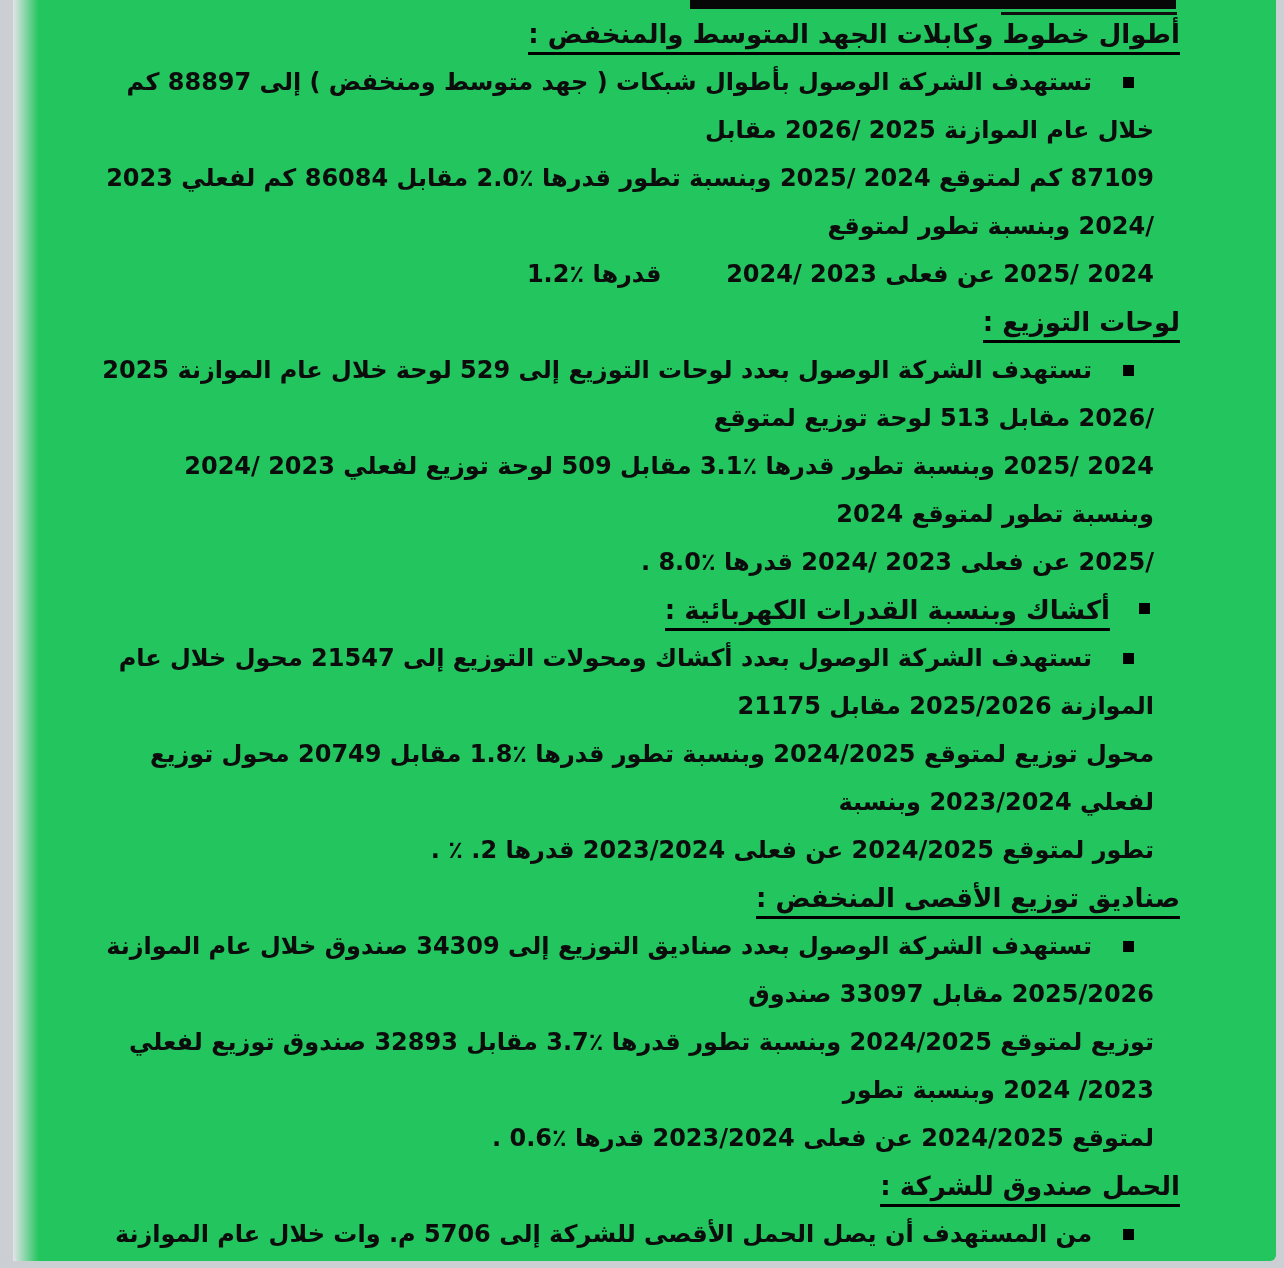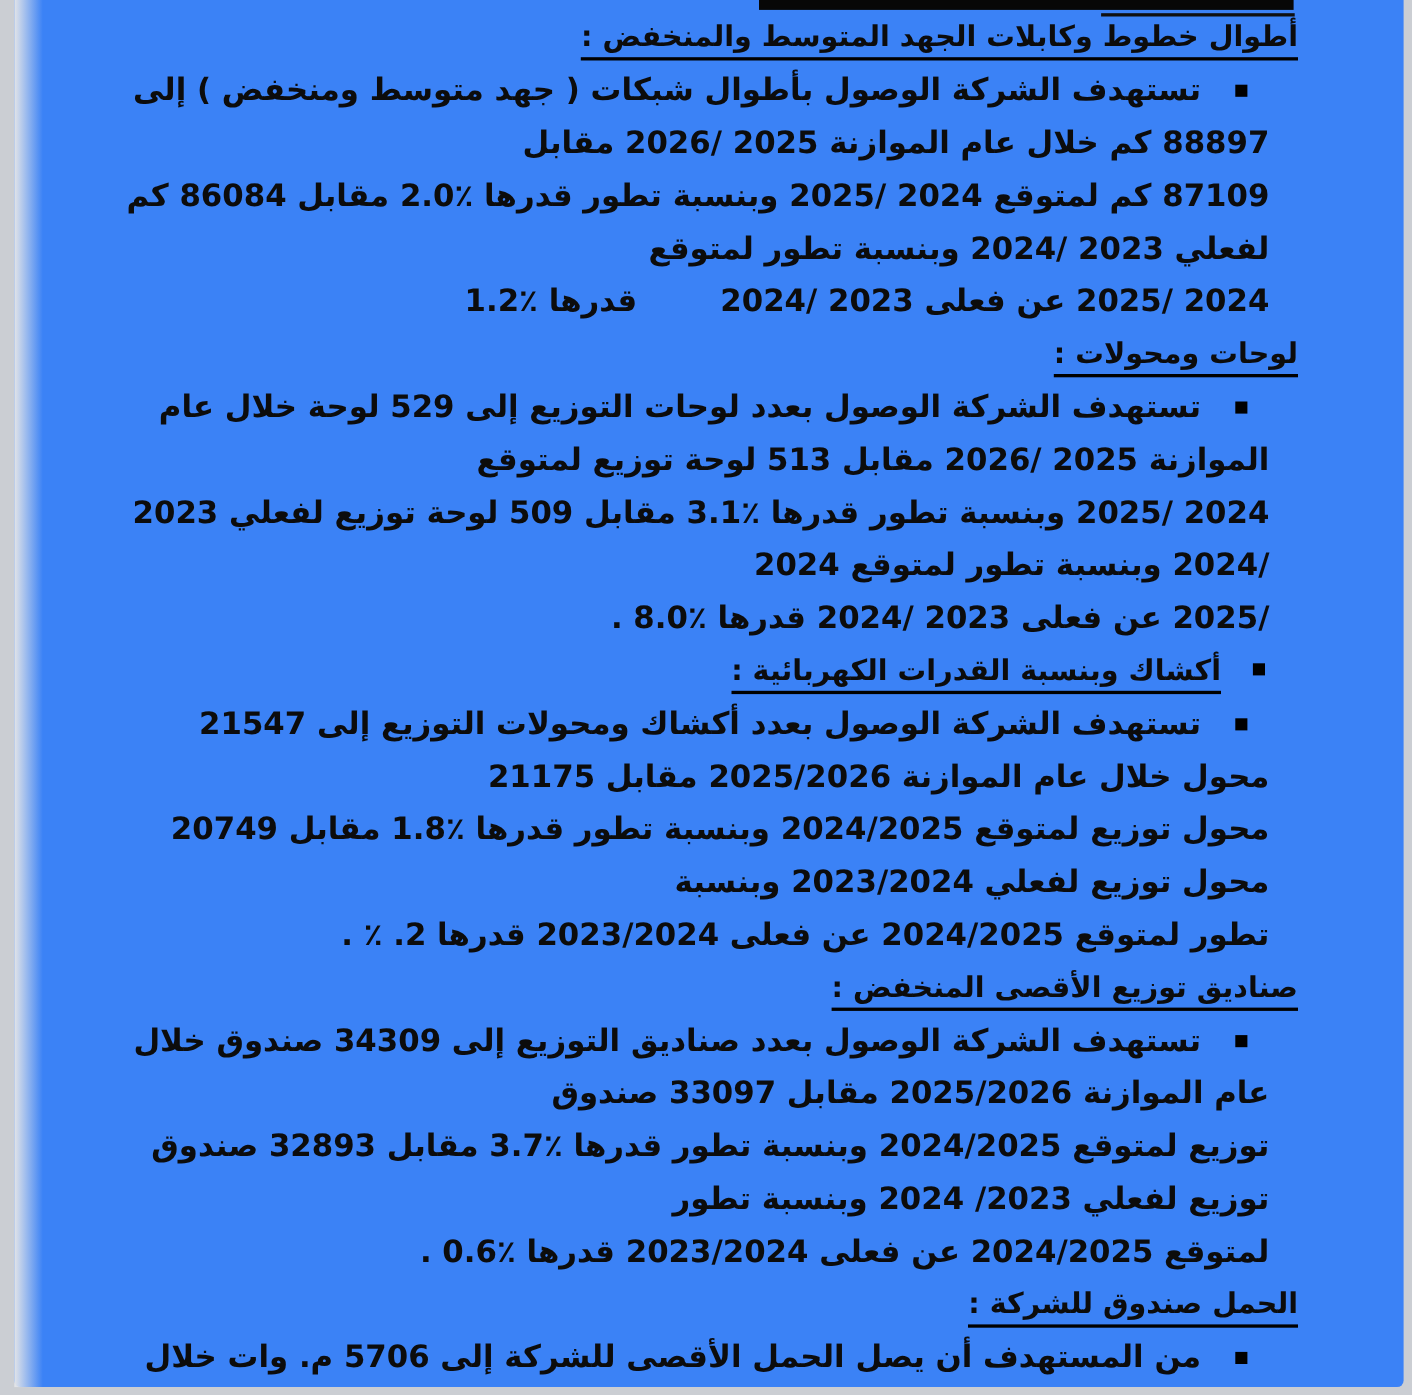--- a/index.html
+++ b/index.html
@@ -5,21 +5,21 @@
   html, body {
     margin: 0; padding: 0;
     width: 1284px; height: 1268px;
     background: #cbced3;
     overflow: hidden;
   }
   .page {
     position: absolute;
     left: 13px; top: 0;
     width: 1263px; height: 1261px;
-    background: #3b82f6;
+    background: #22c55e;
     border-radius: 0 0 6px 6px;
   }
   .page::before {
     content: "";
     position: absolute; left: 0; top: 0; bottom: 0; width: 26px;
     background: linear-gradient(to right, #e2e4e8, rgba(255,255,255,0));
     pointer-events: none;
   }
   .cutbar {
     position: absolute;
@@ -54,21 +54,21 @@
     padding-bottom: 3px;
   }
   .h-bulleted {
     position: relative;
     margin-right: 14px;
     text-indent: 56px;
   }
   .bullet {
     position: relative;
     margin: 0 26px 0 0;
-    font-size: 28px;
+    font-size: 24px;
     line-height: 48px;
     text-align: right;
     text-indent: 62px;
   }
   .marker {
     position: absolute;
     right: 20px; top: 19px;
     width: 11px; height: 11px;
     background: #000;
     display: inline-block;
@@ -90,21 +90,21 @@
       <h2 class="sec-h"><span class="hu">أطوال خطوط وكابلات الجهد المتوسط والمنخفض :</span></h2>
       <div class="bullet">
         <span class="marker"></span>
         <span class="b-text">تستهدف الشركة الوصول بأطوال شبكات ( جهد متوسط ومنخفض ) إلى 88897 كم خلال عام الموازنة 2025 /2026 مقابل
 87109 كم لمتوقع 2024 /2025 وبنسبة تطور قدرها ٪2.0 مقابل 86084 كم لفعلي 2023 /2024 وبنسبة تطور لمتوقع
 2024 /2025 عن فعلى 2023 /2024    قدرها ٪1.2</span>
       </div>
     </section>
 
     <section>
-      <h2 class="sec-h"><span class="hu">لوحات ومحولات  :</span></h2>
+      <h2 class="sec-h"><span class="hu">لوحات التوزيع  :</span></h2>
       <div class="bullet">
         <span class="marker"></span>
         <span class="b-text">تستهدف الشركة الوصول بعدد لوحات التوزيع إلى 529 لوحة خلال عام الموازنة 2025 /2026 مقابل 513 لوحة توزيع لمتوقع
 2024 /2025 وبنسبة تطور قدرها ٪3.1 مقابل  509 لوحة توزيع لفعلي 2023 /2024 وبنسبة تطور لمتوقع 2024
 /2025 عن فعلى 2023 /2024 قدرها ٪8.0 .</span>
       </div>
     </section>
 
     <section>
       <h2 class="sec-h h-bulleted">

